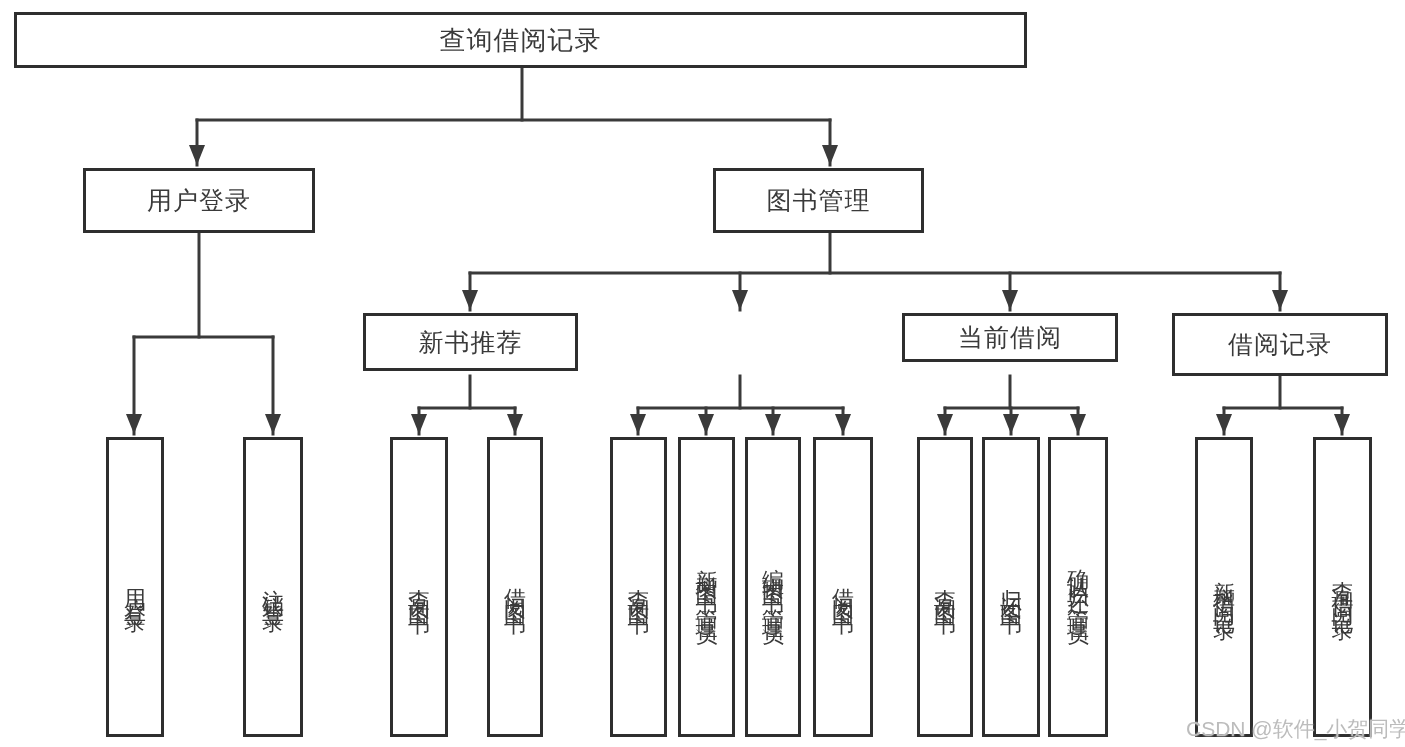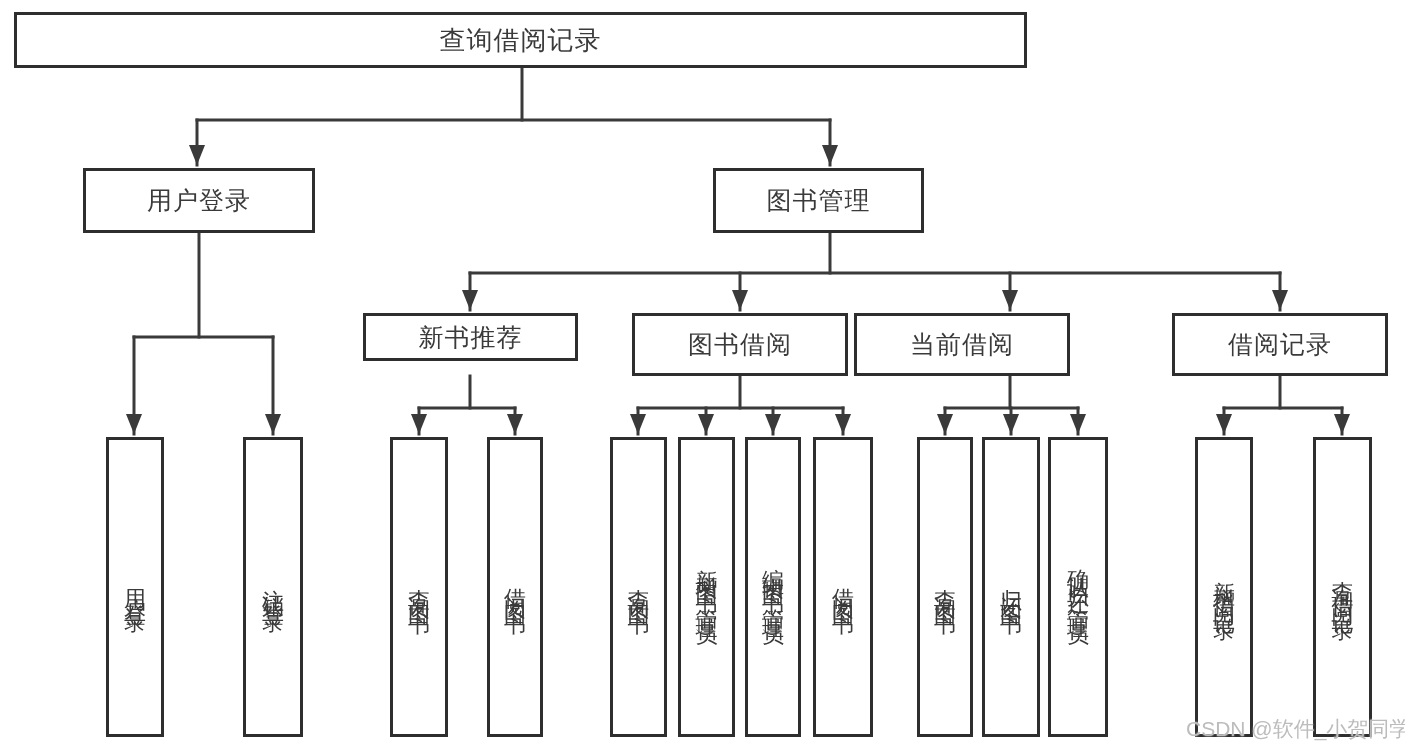--- a/index.html
+++ b/index.html
@@ -110,27 +110,24 @@
     <span class="lbl" style="font-size:26px">查询借阅记录</span>
   </div>
 
   <div class="hbox" style="left:83px;top:168px;width:232px;height:65px">
     <span class="lbl">用户登录</span>
   </div>
   <div class="hbox" style="left:713px;top:168px;width:211px;height:65px">
     <span class="lbl">图书管理</span>
   </div>
 
-  <div class="hbox" style="left:363px;top:313px;width:215px;height:48px">
+  <div class="hbox" style="left:363px;top:313px;width:215px;height:58px">
     <span class="lbl">新书推荐</span>
   </div>
-  <div class="hbox" style="left:632px;top:313px;width:216px;height:63px">
-    <span class="lbl">图书借阅</span>
-  </div>
-  <div class="hbox" style="left:854px;top:313px;width:216px;height:63px">
+  <div class="hbox" style="left:902px;top:313px;width:216px;height:49px">
     <span class="lbl">当前借阅</span>
   </div>
   <div class="hbox" style="left:1172px;top:313px;width:216px;height:63px">
     <span class="lbl">借阅记录</span>
   </div>
 
   <div class="vbox" style="left:106px;width:58px">
     <span class="vlbl">用户登录</span>
     </div>
   <div class="vbox" style="left:243px;width:60px">

